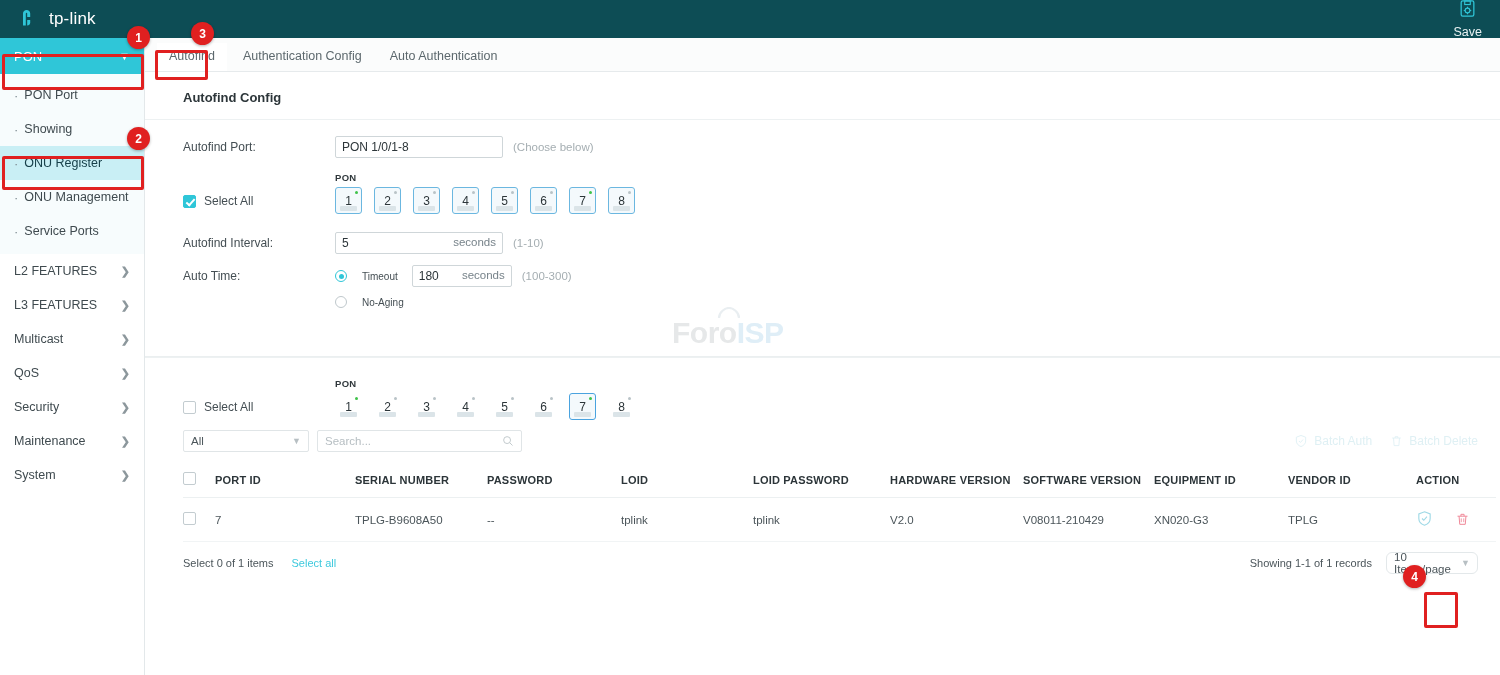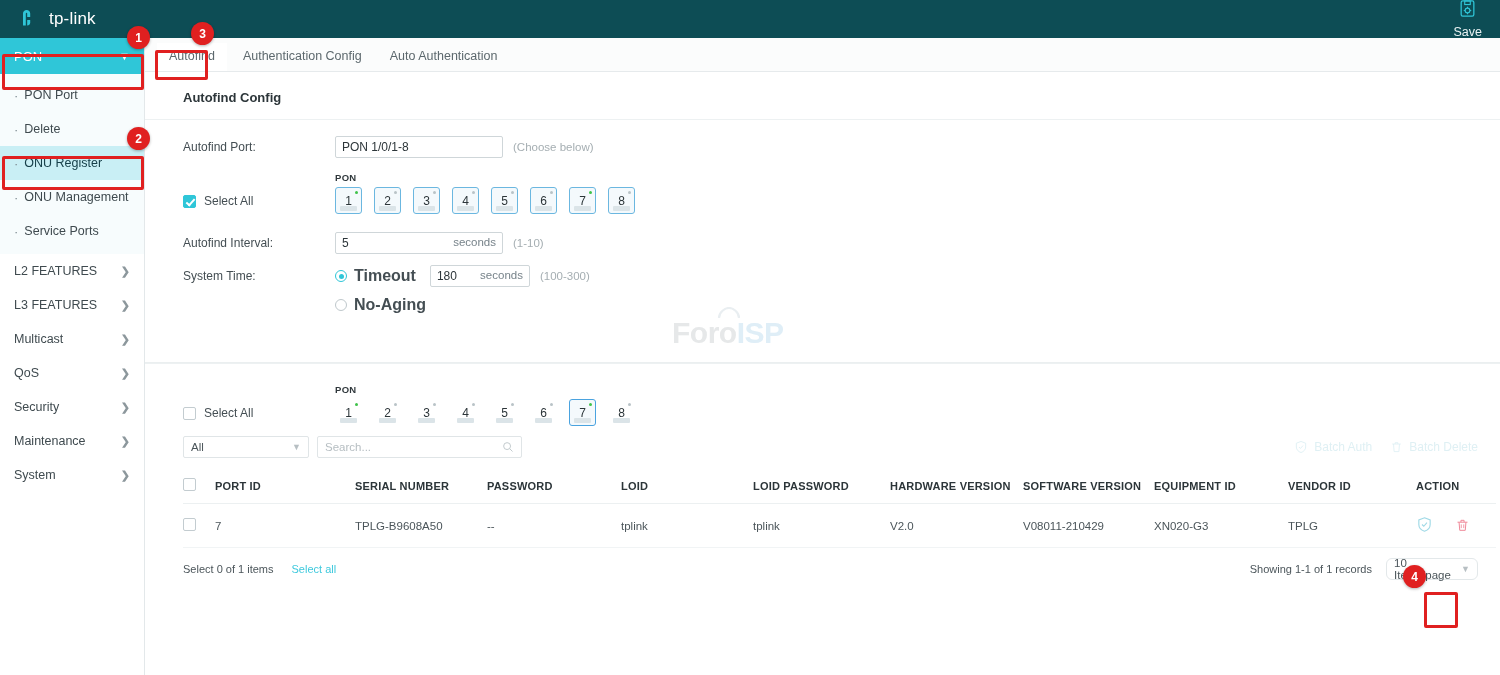--- a/index.html
+++ b/index.html
@@ -103,21 +103,21 @@
   .radio {
     width: 12px; height: 12px; border-radius: 50%; border: 1px solid #bfc8cc;
     background: #fff; display: inline-block; position: relative; cursor: pointer;
     flex: 0 0 auto;
   }
   .radio.on { border-color: #2fc6d8; }
   .radio.on::after {
     content: ""; position: absolute; left: 2.5px; top: 2.5px;
     width: 5px; height: 5px; border-radius: 50%; background: #2fc6d8;
   }
-  .radio-lab { font-size: 16px; color: #444e53; margin: 0 14px 0 7px; font-weight: bold; }
+  .radio-lab { font-size: 10px; color: #444e53; margin: 0 14px 0 15px; }
 
   
   .ports-block { display: flex; flex-direction: column; }
   .ports-title { font-size: 9.5px; font-weight: bold; color: #30383c; margin-bottom: 4px; letter-spacing: .3px; }
   .ports { display: flex; gap: 12px; }
   .port {
     width: 27px; height: 27px; border: 1px solid #6bb7e0; border-radius: 3px;
     background: #f4f9fc; position: relative; cursor: pointer;
     display: flex; align-items: center; justify-content: center;
     font-size: 12px; color: #2c3539;
@@ -239,21 +239,21 @@
       <span>PON</span>
       <span class="chev">▼</span>
     </div>
     <div class="sub-wrap">
       <div class="sub-item">
         <span class="dot">·</span>
         <span>PON Port</span>
       </div>
       <div class="sub-item">
         <span class="dot">·</span>
-        <span>Delete</span>
+        <span>Showing</span>
       </div>
       <div class="sub-item active">
         <span class="dot">·</span>
         <span>ONU Register</span>
       </div>
       <div class="sub-item">
         <span class="dot">·</span>
         <span>ONU Management</span>
       </div>
       <div class="sub-item">
@@ -373,21 +373,21 @@
         <div class="row" style="margin-bottom:11px;">
           <div class="lbl">Autofind Interval:</div>
           <div class="unit-wrap">
             <input class="txt-input" style="width: 168px;" value="5">
             <span class="unit">seconds</span>
           </div>
           <span class="hint">(1-10)</span>
         </div>
 
         <div class="row" style="margin-bottom:9px;">
-          <div class="lbl">System Time:</div>
+          <div class="lbl">Auto Time:</div>
           <span class="radio on"></span>
           <span class="radio-lab">Timeout</span>
           <div class="unit-wrap" style="width:100px;">
             <input class="txt-input" style="width: 100px;" value="180">
             <span class="unit">seconds</span>
           </div>
           <span class="hint">(100-300)</span>
         </div>
 
         <div class="row" style="margin-bottom:16px;">

